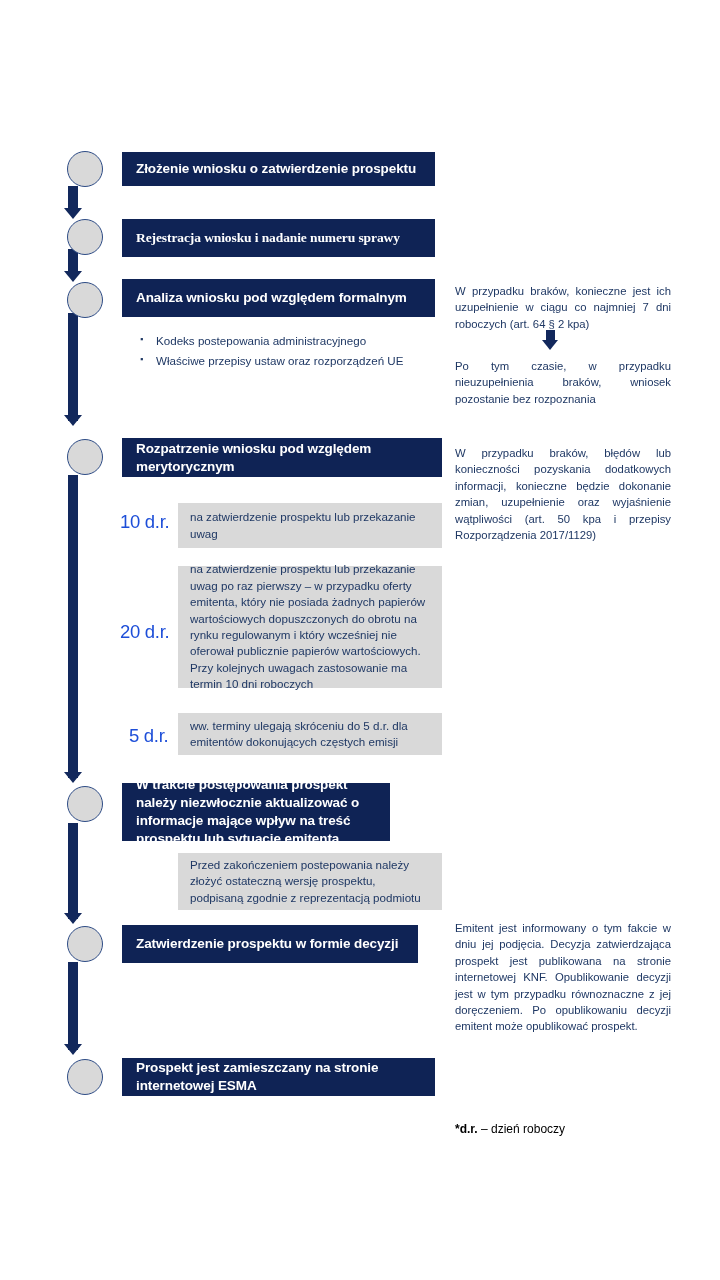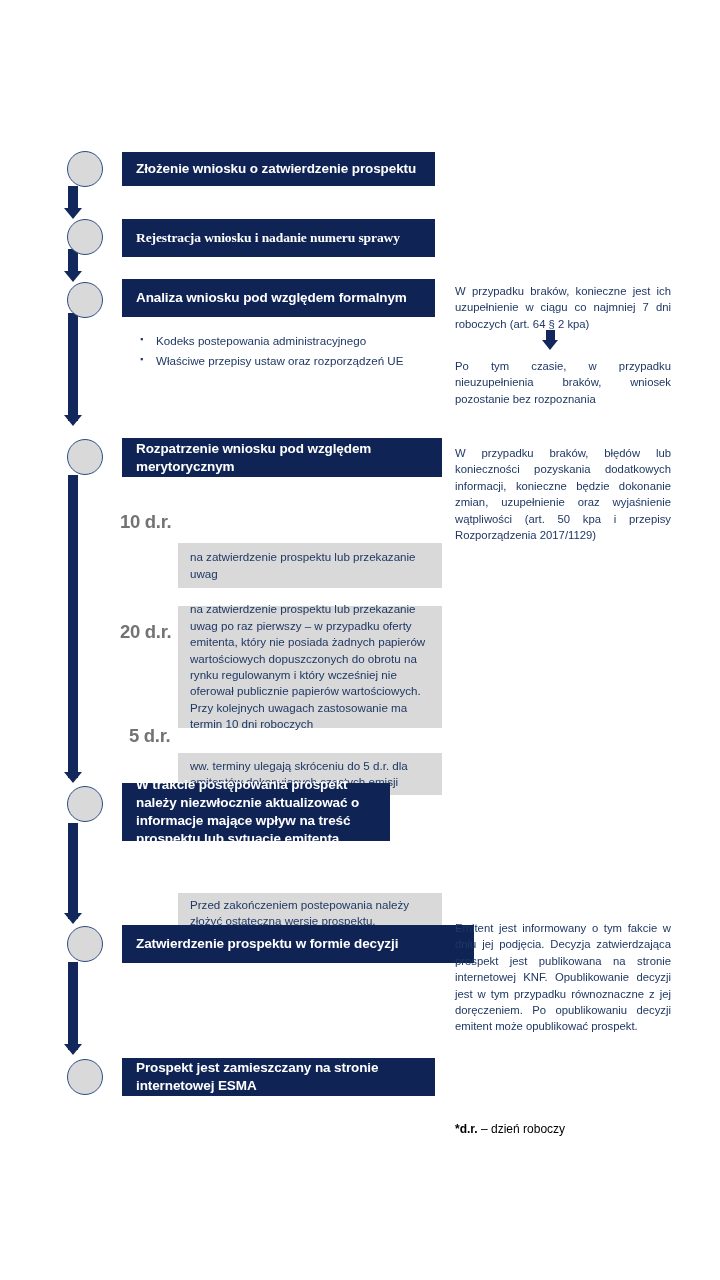--- a/index.html
+++ b/index.html
@@ -54,26 +54,25 @@
   .graybox{
     position:absolute;
     background:#D9D9D9;
     color:#1F3864;
     box-sizing:border-box;
     display:flex;
     align-items:center;
     padding:7px 12px;
     font-size:11.6px;
     line-height:1.42;
-    margin-top:40px;
   }
   .drlabel{
     position:absolute;
-    font-weight:bold;
-    color:#737373;
+    font-weight:normal;
+    color:#1d4ed8;
     font-size:18.5px;
     letter-spacing:-0.3px;
   }
 
   
   .bullets{
     position:absolute;
     font-size:11.6px;
     color:#1F3864;
     line-height:1.72;
@@ -189,21 +188,21 @@
   </div>
 
   <div class="navybox" style="left:122px;top:783px;width:268px;height:58px;">
     <span>W trakcie postępowania prospekt należy niezwłocznie aktualizować o informacje mające wpływ na treść prospektu lub sytuację emitenta</span>
   </div>
 
   <div class="graybox" style="left:178px;top:853px;width:264px;height:57px;">
     <span>Przed zakończeniem postepowania należy złożyć ostateczną wersję prospektu, podpisaną zgodnie z reprezentacją podmiotu</span>
   </div>
 
-  <div class="navybox" style="left:122px;top:925px;width:352px;height:38px;">
+  <div class="navybox" style="left:122px;top:925px;width:296px;height:38px;">
     <span>Zatwierdzenie prospektu w formie decyzji</span>
   </div>
 
   <div class="navybox" style="left:122px;top:1058px;width:313px;height:38px;">
     <span>Prospekt jest zamieszczany na stronie internetowej ESMA</span>
   </div>
 
 
   <div class="note" style="left:455px;top:283px;width:216px;">
     <span>W przypadku braków, konieczne jest ich uzupełnienie w ciągu  co najmniej 7 dni roboczych (art. 64 § 2 kpa)</span>

